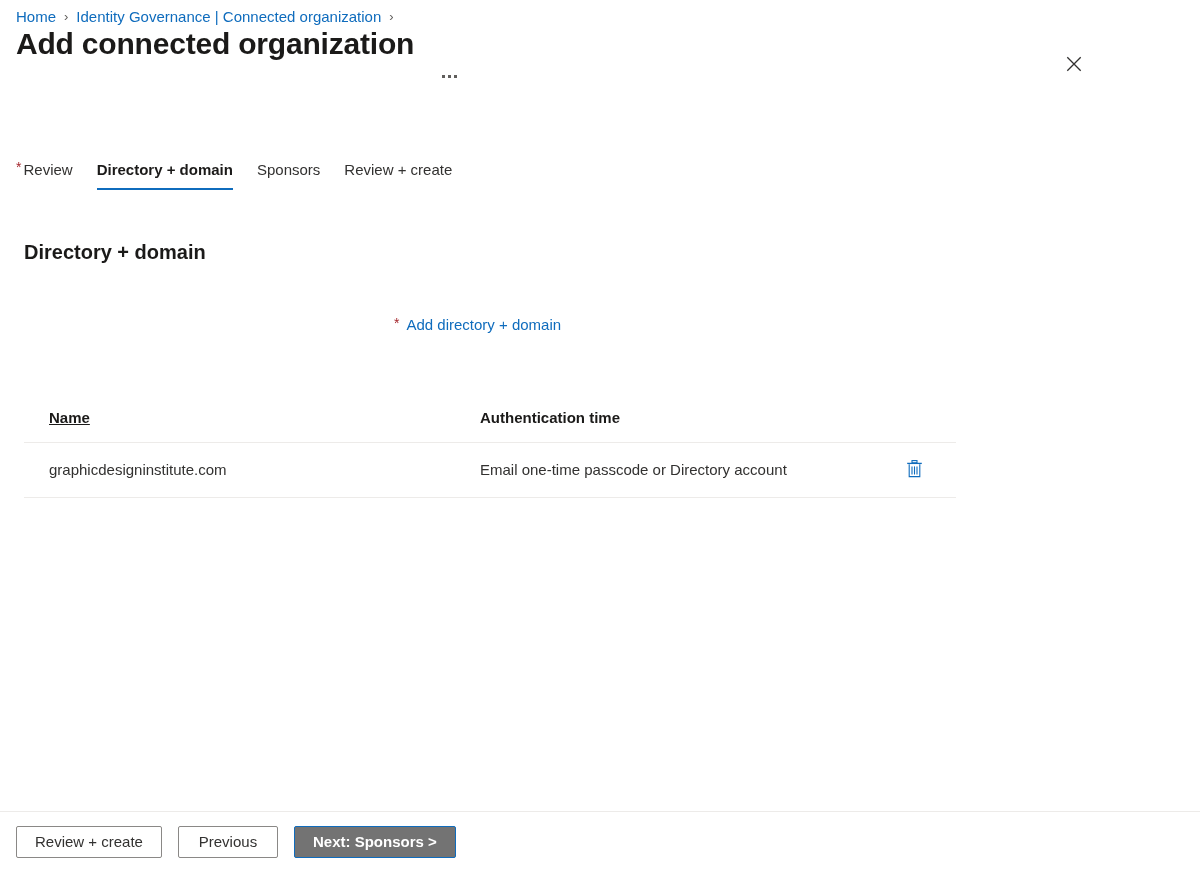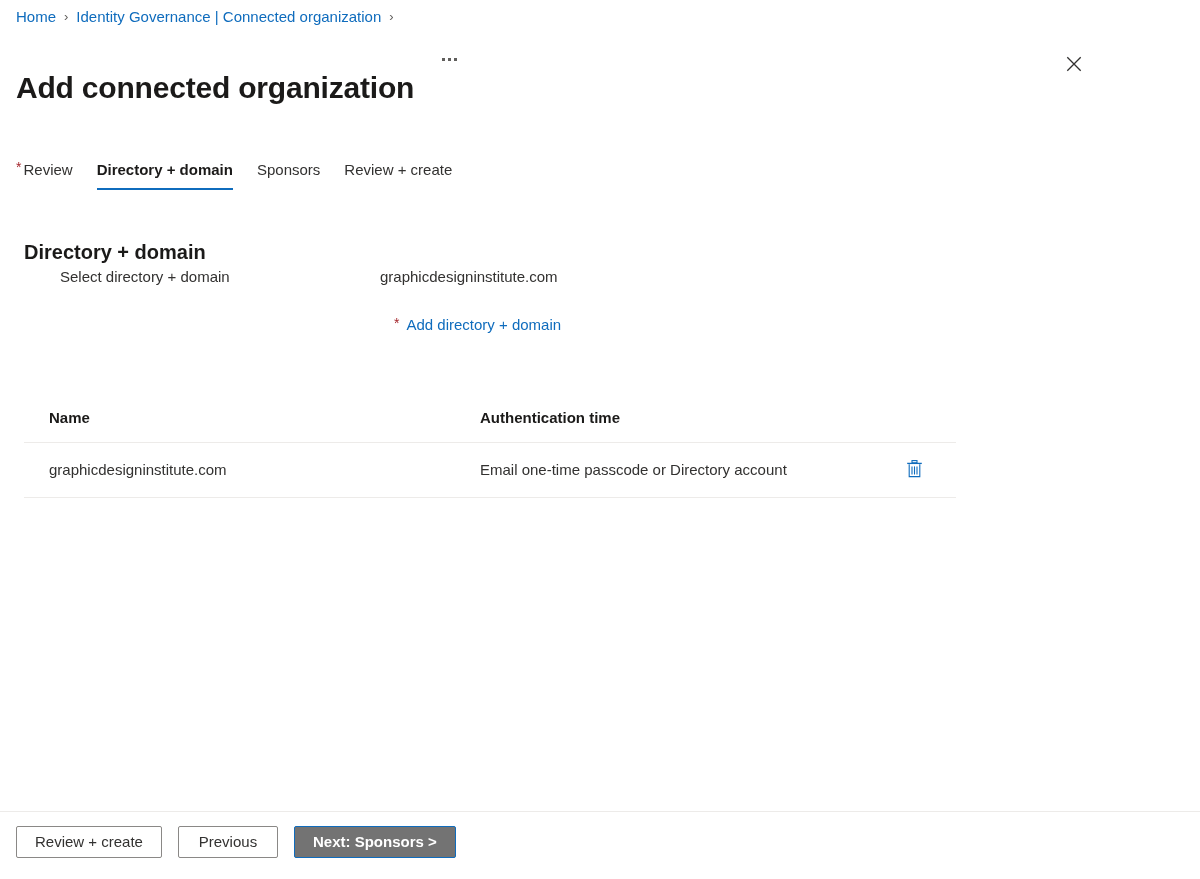--- a/index.html
+++ b/index.html
@@ -41,24 +41,24 @@
     color: #605e5c;
     margin: 0 8px;
     font-size: 13px;
     font-weight: 400;
     display: inline-block;
   }
 
   
   .title-row {
     position: absolute;
-    top: 48px;
+    top: 40px;
     left: 16px;
     display: flex;
-    align-items: flex-start;
+    align-items: flex-end;
     height: 44px;
   }
   .page-title {
     font-size: 30px;
     font-weight: 600;
     color: #1b1a19;
     letter-spacing: -0.2px;
     line-height: 40px;
     white-space: nowrap;
   }
@@ -199,21 +199,21 @@
   }
   .table thead th {
     text-align: left;
     font-size: 15px;
     font-weight: 600;
     color: #1b1a19;
     padding: 8px 0 14px 0;
     border-bottom: 1px solid #edebe9;
     line-height: 20px;
   }
-  .table thead th.col-name { width: 456px; padding-left: 25px; }
+  .table thead th.col-name { width: 456px; padding-left: 25px; text-decoration: underline; }
   .table thead th.col-auth { width: 420px; }
   .table thead th.col-action { width: 56px; }
 
   .table tbody td {
     font-size: 15px;
     color: #323130;
     padding: 13px 0;
     border-bottom: 1px solid #edebe9;
     line-height: 22px;
     vertical-align: middle;
@@ -313,24 +313,20 @@
     <div class="tab">
       <span>Sponsors</span>
     </div>
     <div class="tab">
       <span>Review + create</span>
     </div>
   </div>
 
   <h2 class="section-heading">Directory + domain</h2>
 
-  <div class="form-row">
-    <div class="form-label">Select directory + domain</div>
-    <div class="form-value">graphicdesigninstitute.com</div>
-  </div>
 
   <div class="add-link-row">
     <span class="add-link-star">*</span>
     <span class="add-link">Add directory + domain</span>
   </div>
 
   <table class="table">
     <thead>
       <tr>
         <th class="col-name">Name</th>

